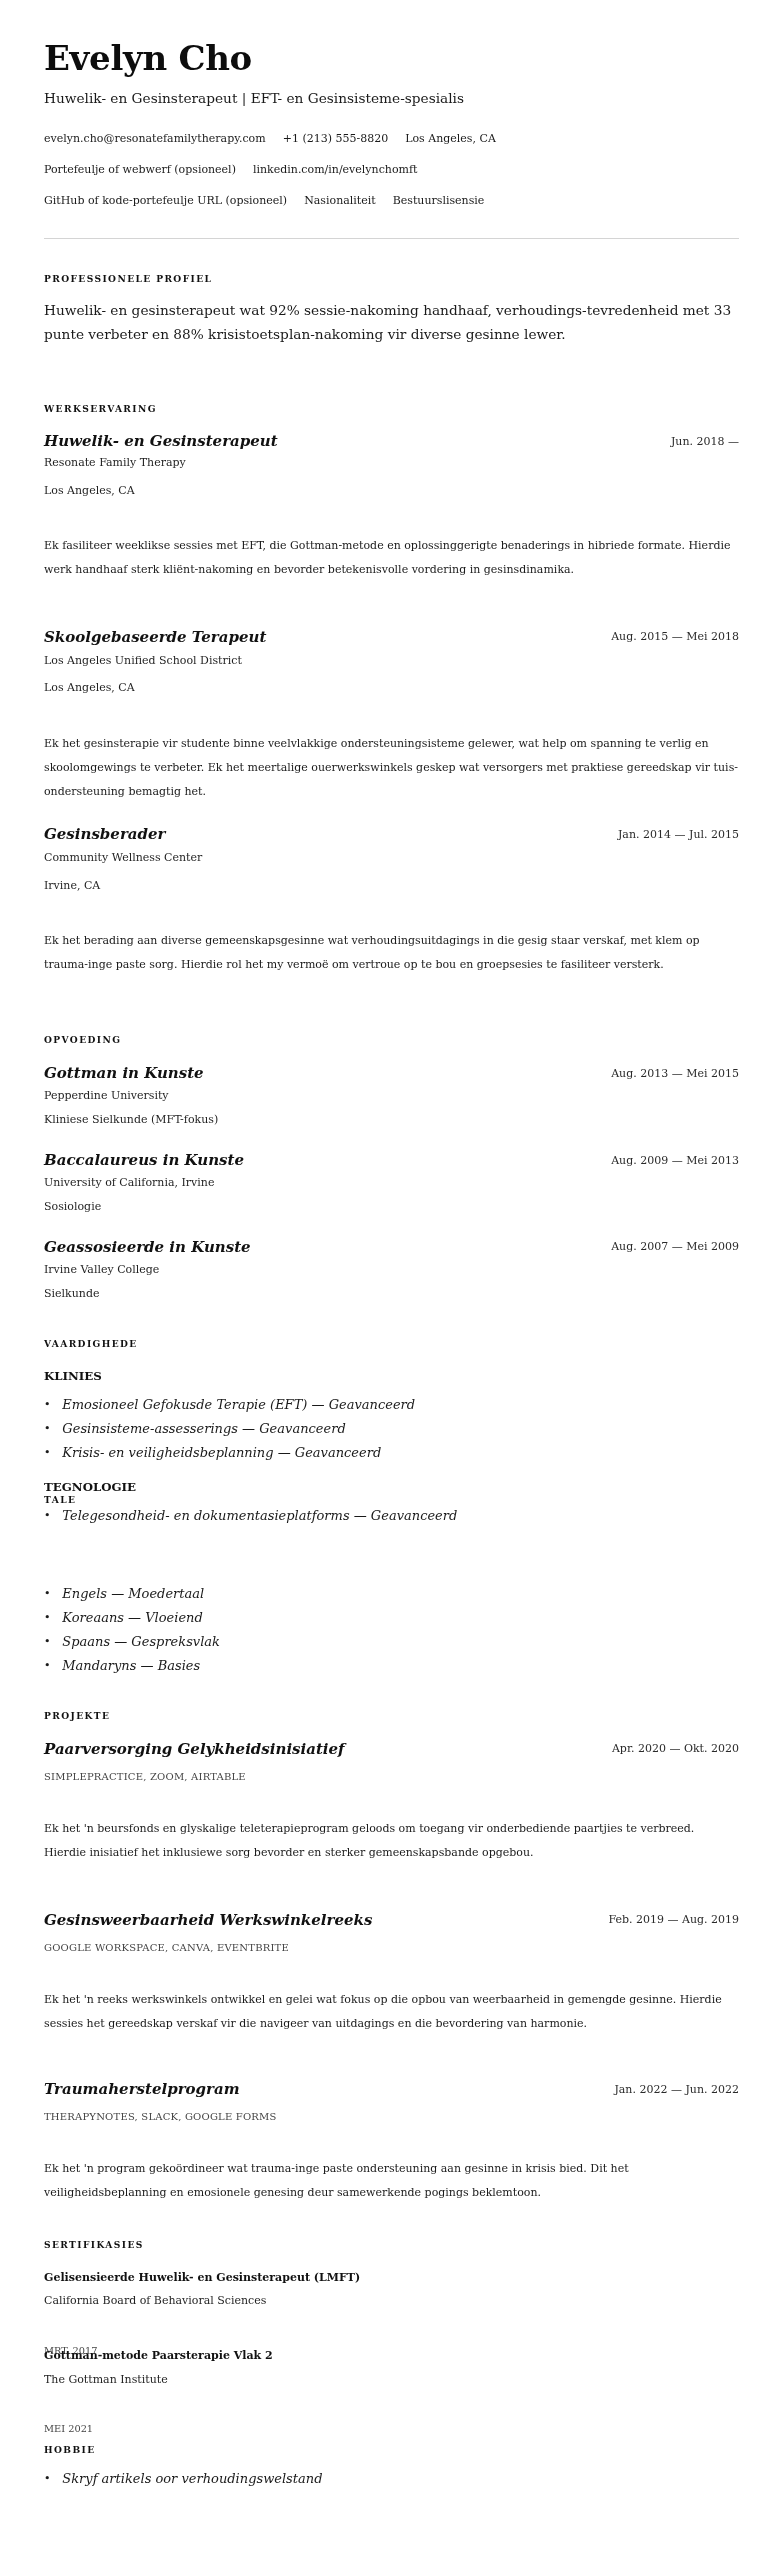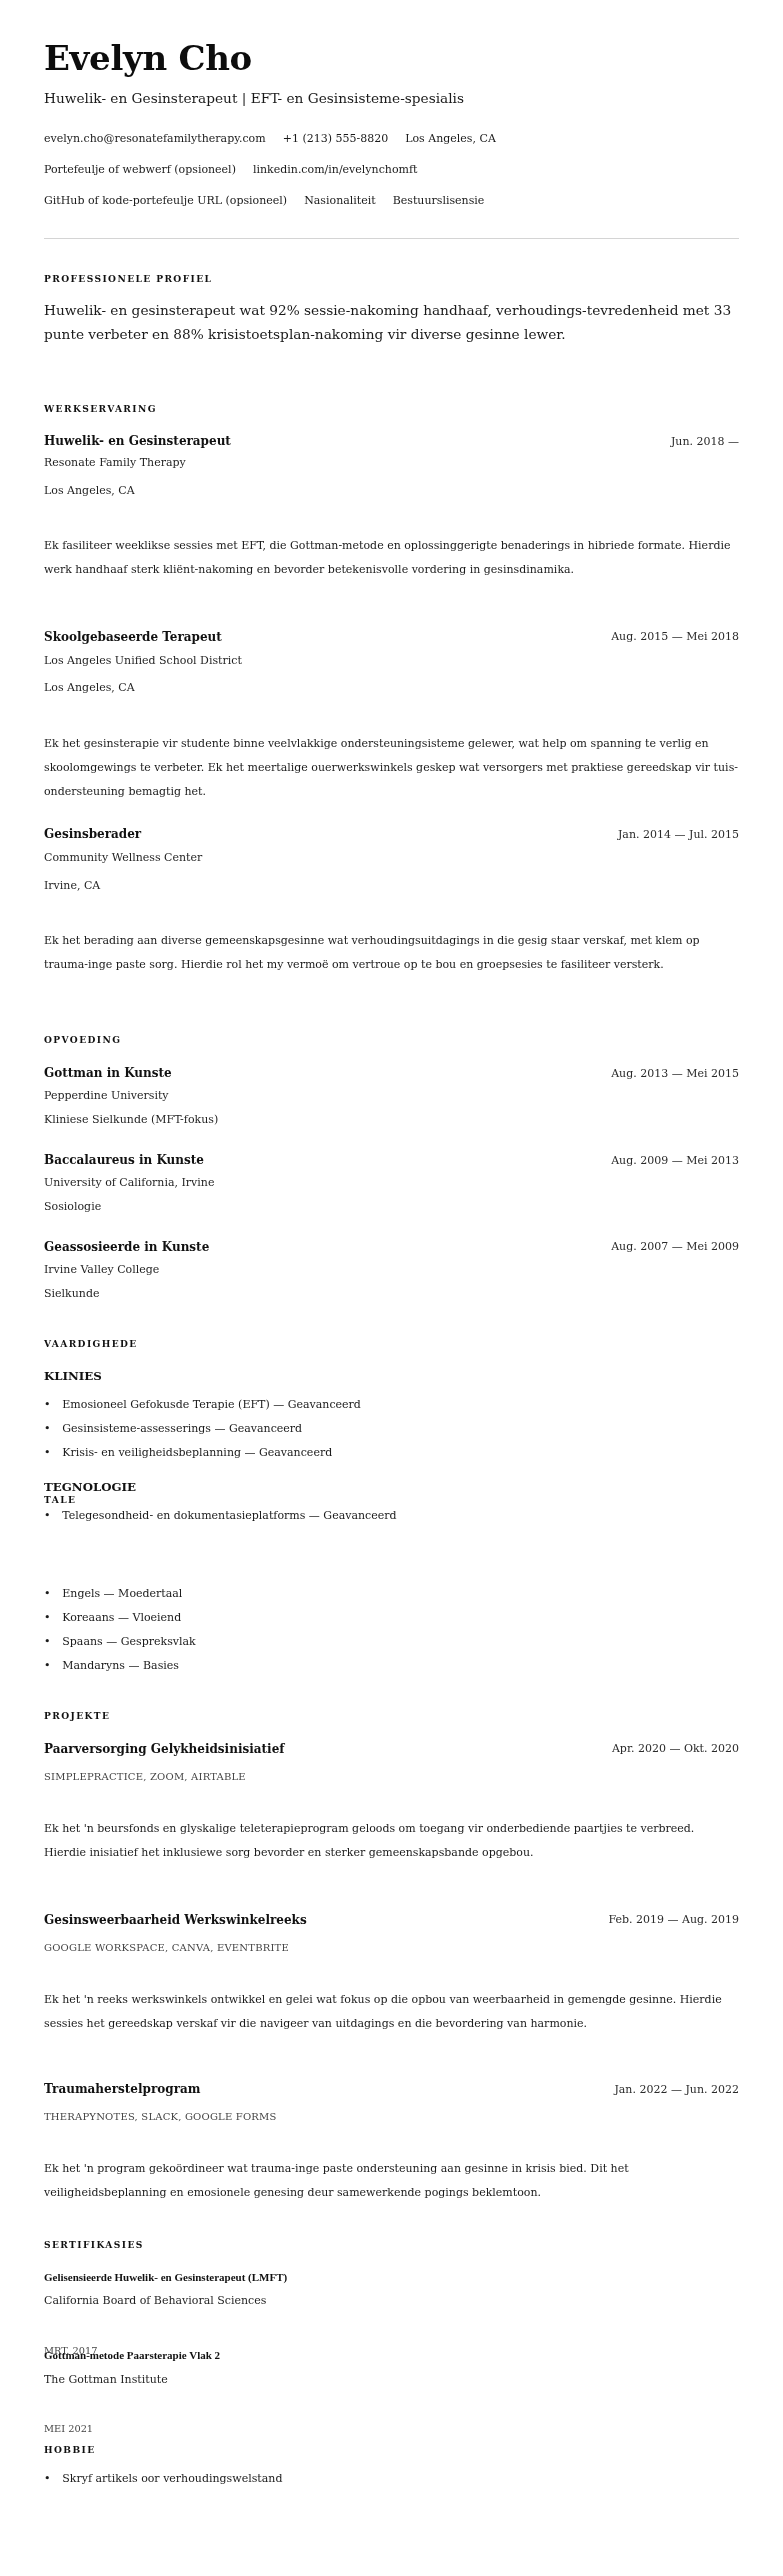--- a/index.html
+++ b/index.html
@@ -15,32 +15,32 @@
   .page { position: absolute; left: 44px; top: 0; width: 695px; }
   .name { position: absolute; top: 38px; font-size: 34px; font-weight: bold; line-height: 40px; color: #0d0d0d; letter-spacing: -0.3px; }
   .headline { position: absolute; top: 89px; font-size: 13.7px; line-height: 18.3px; color: #1a1a1a; }
   .contact-row { position: absolute; font-size: 11px; line-height: 15.7px; color: #1a1a1a; white-space: nowrap; }
   .contact-row span { margin-right: 17px; }
   .hr { position: absolute; top: 238px; left: 0; width: 695px; height: 1.3px; background: #d4d4d4; }
 
   .sec-title { position: absolute; font-size: 9.1px; font-weight: bold; letter-spacing: 1.4px; text-transform: uppercase; color: #111; line-height: 13px; text-align: center; }
   .summary { position: absolute; top: 299px; width: 695px; font-size: 13.7px; line-height: 23.5px; color: #1a1a1a; }
 
-  .entry-title { position: absolute; font-size: 12px; font-weight: bold; line-height: 18.3px; color: #111; }
+  .entry-title { position: absolute; font-size: 15px; font-weight: bold; line-height: 18.3px; color: #111; font-style: italic; }
   .entry-date { position: absolute; right: 0; font-size: 11px; line-height: 15.7px; color: #2a2a2a; text-align: right; white-space: nowrap; }
   .entry-sub { position: absolute; font-size: 11px; line-height: 15.7px; color: #1f1f1f; }
   .entry-desc { position: absolute; width: 695px; font-size: 11px; line-height: 24px; color: #1a1a1a; }
   .tech { position: absolute; font-size: 10px; line-height: 14.4px; color: #444; letter-spacing: 0.2px; text-transform: uppercase; }
 
   .sub-title { position: absolute; font-size: 11.8px; font-weight: bold; line-height: 15.7px; color: #111; }
   .bullets { position: absolute; list-style: none; }
-  .bullets li { position: relative; padding-left: 18.3px; font-size: 11px; line-height: 24px; color: #1a1a1a; white-space: nowrap; }
+  .bullets li { position: relative; padding-left: 18.3px; font-size: 13px; line-height: 24px; color: #1a1a1a; white-space: nowrap; font-style: italic; }
   .bullets li::before { content: "•"; position: absolute; left: 0; top: 0; font-size: 11px; }
 
-  .cert-title { position: absolute; font-size: 11px; font-weight: bold; line-height: 15.7px; color: #111; font-family: Liberation Serif, serif; }
+  .cert-title { position: absolute; font-size: 11px; font-weight: bold; line-height: 15.7px; color: #111; }
   .cert-issuer { position: absolute; font-size: 11px; line-height: 15.7px; color: #1f1f1f; }
   .cert-date { position: absolute; font-size: 9.8px; line-height: 14.4px; color: #444; text-transform: uppercase; margin-top: 28px; }
 </style>
 </head>
 <body>
 
 <div class="page">
 
   <h1 class="name">Evelyn Cho</h1>
   <div class="headline">Huwelik- en Gesinsterapeut | EFT- en Gesinsisteme-spesialis</div>

